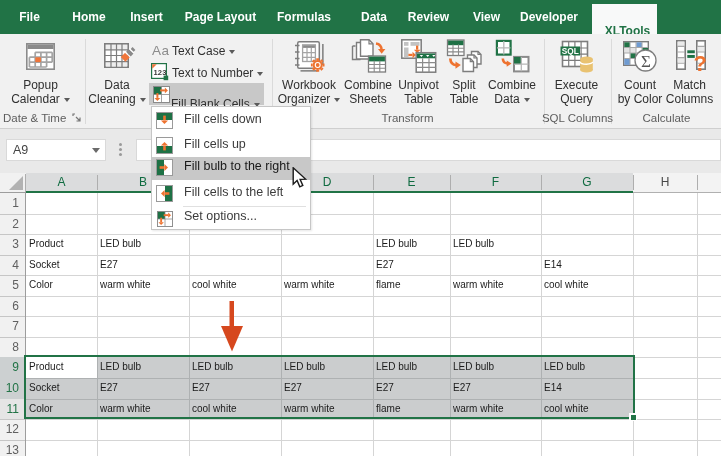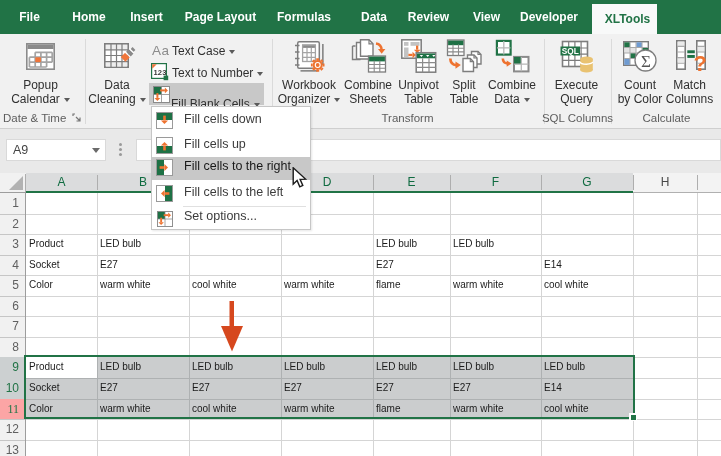--- a/index.html
+++ b/index.html
@@ -21,21 +21,21 @@
 <div class="tab" style="left:-25.5px;width:110px;">File</div>
 <div class="tab" style="left:34.0px;width:110px;">Home</div>
 <div class="tab" style="left:91.5px;width:110px;">Insert</div>
 <div class="tab" style="left:165.5px;width:110px;">Page Layout</div>
 <div class="tab" style="left:249.0px;width:110px;">Formulas</div>
 <div class="tab" style="left:319.0px;width:110px;">Data</div>
 <div class="tab" style="left:373.5px;width:110px;">Review</div>
 <div class="tab" style="left:431.5px;width:110px;">View</div>
 <div class="tab" style="left:494.0px;width:110px;">Developer</div>
 <div class="a" style="left:592px;top:4px;width:65px;height:31px;background:#f8f9f9;"></div>
-<div class="tab" style="left:592px;top:4px;width:71px;height:30px;line-height:30px;color:#217346;font-weight:bold;">XLTools</div>
+<div class="tab" style="left:592px;top:16px;width:71px;height:30px;line-height:30px;color:#217346;font-weight:bold;">XLTools</div>
 <div class="a" style="left:0;top:34px;width:721px;height:94px;background:#f1f1f1;"></div>
 <div class="a" style="left:0;top:128px;width:721px;height:1px;background:#cfcfcf;"></div>
 <div class="a" style="left:85px;top:39px;width:1px;height:85px;background:#dadada;"></div>
 <div class="a" style="left:272px;top:39px;width:1px;height:85px;background:#dadada;"></div>
 <div class="a" style="left:544px;top:39px;width:1px;height:85px;background:#dadada;"></div>
 <div class="a" style="left:611px;top:39px;width:1px;height:85px;background:#dadada;"></div>
 <div class="grpl" style="left:3px;top:112px;width:70px;text-align:left;">Date &amp; Time</div>
 <div class="grpl" style="left:337.5px;top:112px;width:140px;">Transform</div>
 <div class="grpl" style="left:507.5px;top:112px;width:140px;">SQL Columns</div>
 <div class="grpl" style="left:596.5px;top:112px;width:140px;">Calculate</div>
@@ -285,21 +285,21 @@
 <div class="rowh" style="top:295.8px;height:20.55px;line-height:20.55px;background:transparent;color:#606060;">6</div>
 <div class="a" style="left:0;top:316.3px;width:25px;height:1px;background:#c6c6c6;"></div>
 <div class="rowh" style="top:316.3px;height:20.55px;line-height:20.55px;background:transparent;color:#606060;">7</div>
 <div class="a" style="left:0;top:336.9px;width:25px;height:1px;background:#c6c6c6;"></div>
 <div class="rowh" style="top:336.9px;height:20.55px;line-height:20.55px;background:transparent;color:#606060;">8</div>
 <div class="a" style="left:0;top:357.4px;width:25px;height:1px;background:#c6c6c6;"></div>
 <div class="rowh" style="top:357.4px;height:20.55px;line-height:20.55px;background:#ccd0d1;color:#217346;">9</div>
 <div class="a" style="left:0;top:377.9px;width:25px;height:1px;background:#c6c6c6;"></div>
 <div class="rowh" style="top:378.0px;height:20.55px;line-height:20.55px;background:#ccd0d1;color:#217346;">10</div>
 <div class="a" style="left:0;top:398.5px;width:25px;height:1px;background:#c6c6c6;"></div>
-<div class="rowh" style="top:398.5px;height:20.55px;line-height:20.55px;background:#fca5a5;color:#217346;font-family:Liberation Serif, serif;">11</div>
+<div class="rowh" style="top:398.5px;height:20.55px;line-height:20.55px;background:#e5e5e5;color:#217346;">11</div>
 <div class="a" style="left:0;top:419.1px;width:25px;height:1px;background:#c6c6c6;"></div>
 <div class="rowh" style="top:419.1px;height:20.55px;line-height:20.55px;background:transparent;color:#606060;">12</div>
 <div class="a" style="left:0;top:439.6px;width:25px;height:1px;background:#c6c6c6;"></div>
 <div class="rowh" style="top:439.6px;height:20.55px;line-height:20.55px;background:transparent;color:#606060;">13</div>
 
 <div class="vl" style="left:97px;top:193px;height:263px;background:#d5d5d5;"></div>
 <div class="vl" style="left:189px;top:193px;height:263px;background:#d5d5d5;"></div>
 <div class="vl" style="left:281px;top:193px;height:263px;background:#d5d5d5;"></div>
 <div class="vl" style="left:373px;top:193px;height:263px;background:#d5d5d5;"></div>
 <div class="vl" style="left:450px;top:193px;height:263px;background:#d5d5d5;"></div>
@@ -368,21 +368,21 @@
 <div class="ct" style="left:544px;top:378.0px;height:20.55px;line-height:19.05px;">E14</div>
 <div class="ct" style="left:544px;top:398.5px;height:20.55px;line-height:19.05px;">cool white</div>
 <svg class="a" style="left:219px;top:300px;" width="26" height="53" viewBox="0 0 26 53">
       <rect x="10.5" y="1" width="4.5" height="27" fill="#d6481e"></rect>
       <path d="M2,26 h22 l-11,25.5 Z" fill="#d6481e"></path>
     </svg>
 <div class="a" style="left:151px;top:106px;width:160px;height:124px;background:#fff;border:1px solid #c6c6c6;box-sizing:border-box;box-shadow:1px 1px 2px rgba(0,0,0,0.10);"></div>
 <div class="a" style="left:152px;top:156.5px;width:158px;height:23px;background:#c8c8c8;"></div>
 <div class="mi" style="left:184px;top:111.7px;text-align:right;">Fill cells down</div>
 <div class="mi" style="left:184px;top:136.9px;">Fill cells up</div>
-<div class="mi" style="left:184px;top:158.5px;color:#191919;">Fill cells to the right</div>
+<div class="mi" style="left:184px;top:158.5px;color:#191919;">Fill bulb to the right</div>
 <div class="mi" style="left:184px;top:185.1px;">Fill cells to the left</div>
 <div class="mi" style="left:184px;top:209.3px;">Set options...</div>
 <div class="a" style="left:183px;top:205.6px;width:123px;height:1px;background:#e0e0e0;"></div>
 <svg class="a" style="left:156px;top:112px;" width="17" height="17" viewBox="0 0 17 17">
       <rect x="0.5" y="0.5" width="16" height="16" fill="#fff" stroke="#9a9a9a" stroke-width="1"></rect>
       <rect x="1" y="1" width="15" height="7" fill="#1e7145"></rect>
       <rect x="7.2" y="3.6" width="2.6" height="4.8" fill="#ee7330"></rect>
       <path d="M4.9,8.4 L8.5,12.0 L12.1,8.4 Z" fill="#ee7330"></path>
     </svg>
 <svg class="a" style="left:156px;top:137px;" width="17" height="17" viewBox="0 0 17 17">

